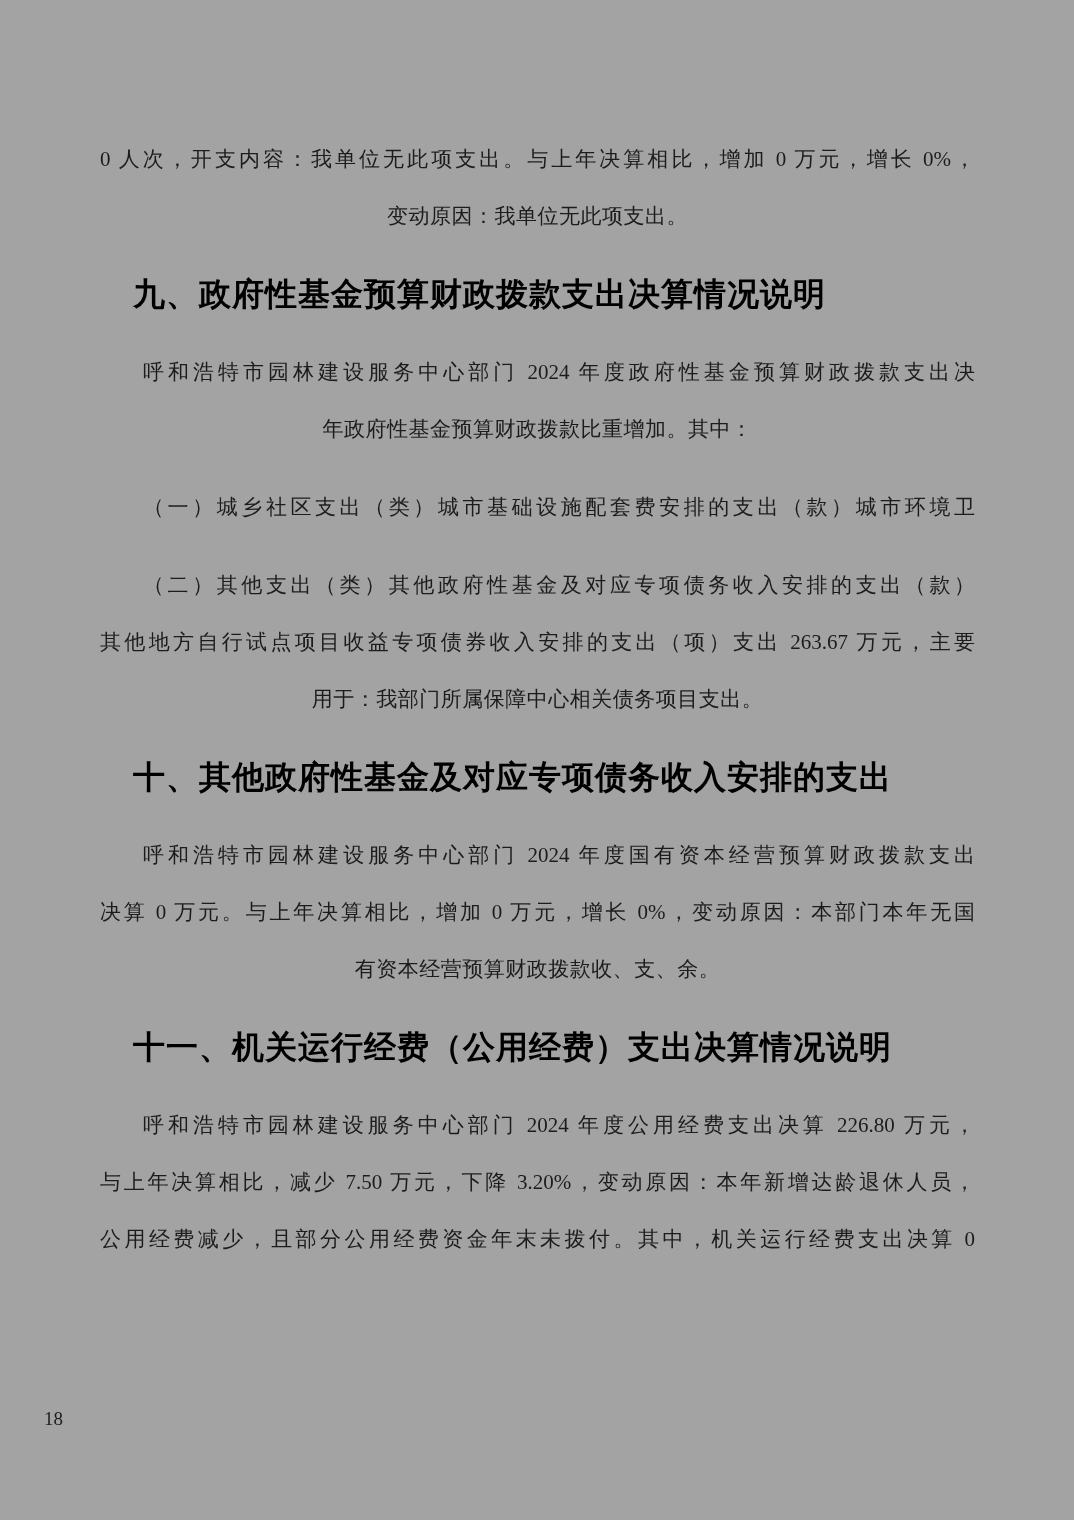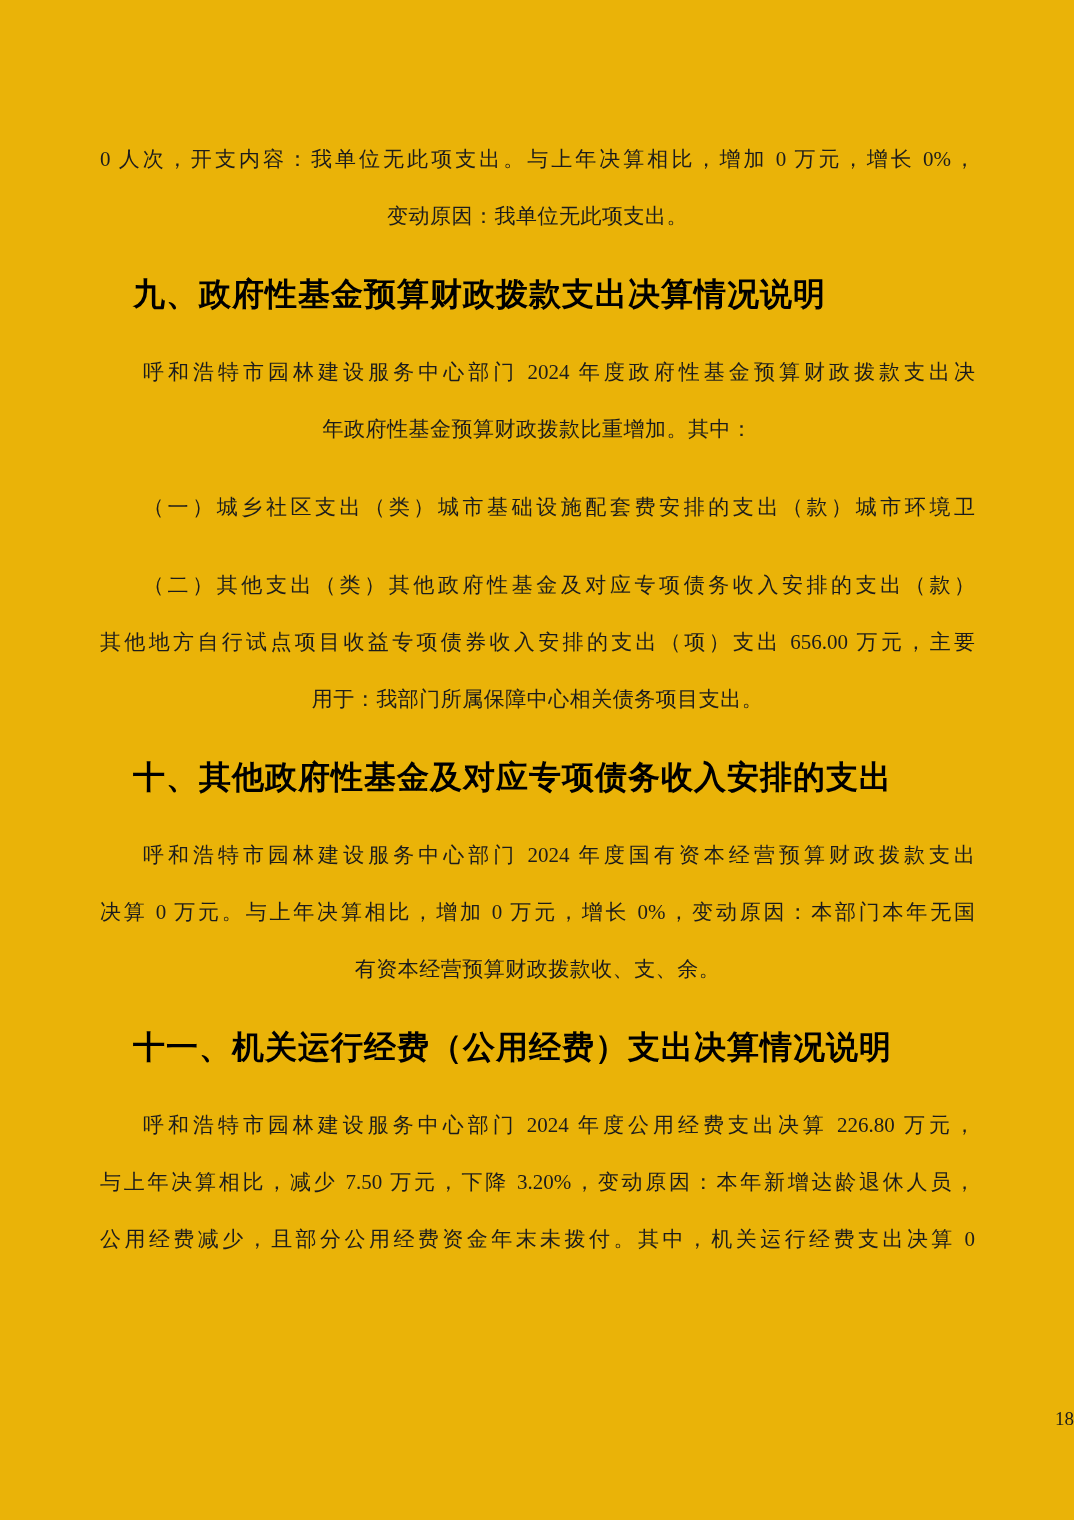--- a/index.html
+++ b/index.html
@@ -4,21 +4,21 @@
 <style>
   html, body {
     margin: 0;
     padding: 0;
     background: #ffffff;
   }
   .page {
     position: relative;
     width: 1074px;
     height: 1520px;
-    background: #eab308;
+    background: #a3a3a3;
     overflow: hidden;
     font-family: "Liberation Serif", "DejaVu Serif", serif;
     color: #1c1c1c;
   }
   .content {
     padding: 131px 99px 0 100px;
   }
   .block {
     margin: 0 0 21px 0;
   }
@@ -50,23 +50,23 @@
     line-height: 57px;
     height: 57px;
     color: #000000;
     padding-left: 33px;
     white-space: nowrap;
     letter-spacing: 1px;
   }
   .footer {
     position: absolute;
     left: 0;
-    right: 0;
+    right: 16px;
     top: 1408px;
-    text-align: right;
+    text-align: left;
     padding-left: 44px;
   }
   .page-number {
     font-family: "Liberation Serif", "DejaVu Serif", serif;
     font-size: 19px;
     color: #1c1c1c;
   }
 </style>
 </head>
 <body>
@@ -85,21 +85,21 @@
       <span class="ln f j">呼和浩特市园林建设服务中心部门 2024 年度政府性基金预算财政拨款支出决</span>
       <span class="ln">年政府性基金预算财政拨款比重增加。其中：</span>
     </div>
 
     <div class="block">
       <span class="ln f j">（一）城乡社区支出（类）城市基础设施配套费安排的支出（款）城市环境卫</span>
     </div>
 
     <div class="block">
       <span class="ln f j">（二）其他支出（类）其他政府性基金及对应专项债务收入安排的支出（款）</span>
-      <span class="ln j">其他地方自行试点项目收益专项债券收入安排的支出（项）支出 656.00 万元，主要</span>
+      <span class="ln j">其他地方自行试点项目收益专项债券收入安排的支出（项）支出 263.67 万元，主要</span>
       <span class="ln">用于：我部门所属保障中心相关债务项目支出。</span>
     </div>
 
     <h2 class="heading block">十、其他政府性基金及对应专项债务收入安排的支出</h2>
 
     <div class="block">
       <span class="ln f j">呼和浩特市园林建设服务中心部门 2024 年度国有资本经营预算财政拨款支出</span>
       <span class="ln j">决算 0 万元。与上年决算相比，增加 0 万元，增长 0%，变动原因：本部门本年无国</span>
       <span class="ln">有资本经营预算财政拨款收、支、余。</span>
     </div>

